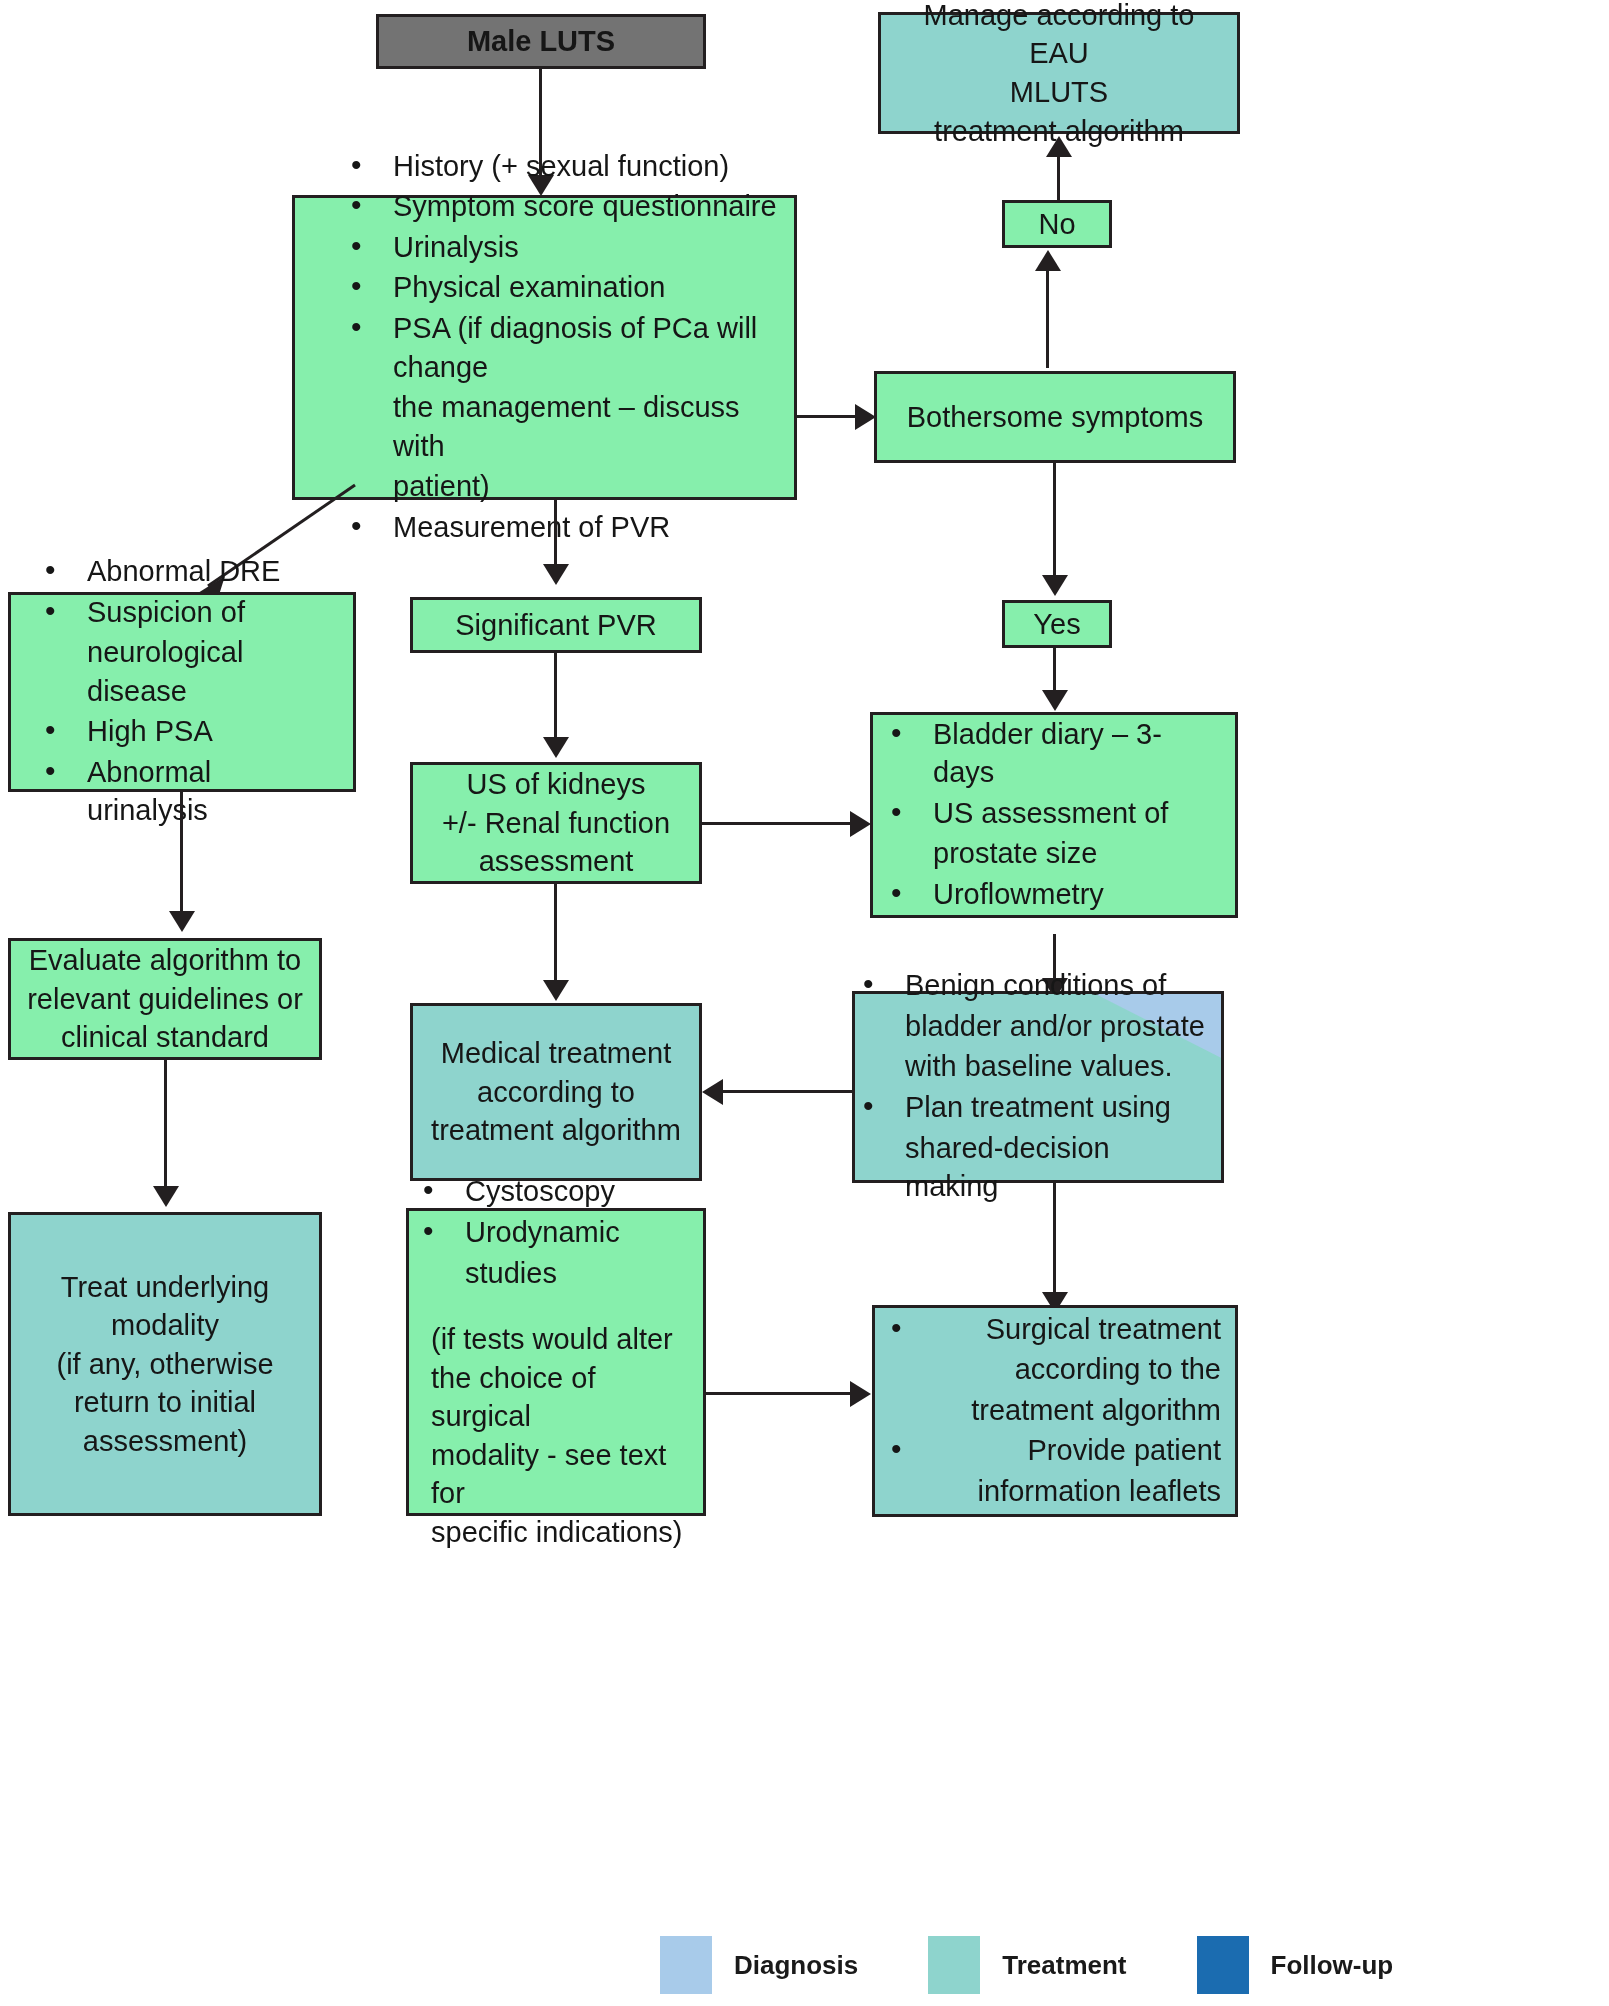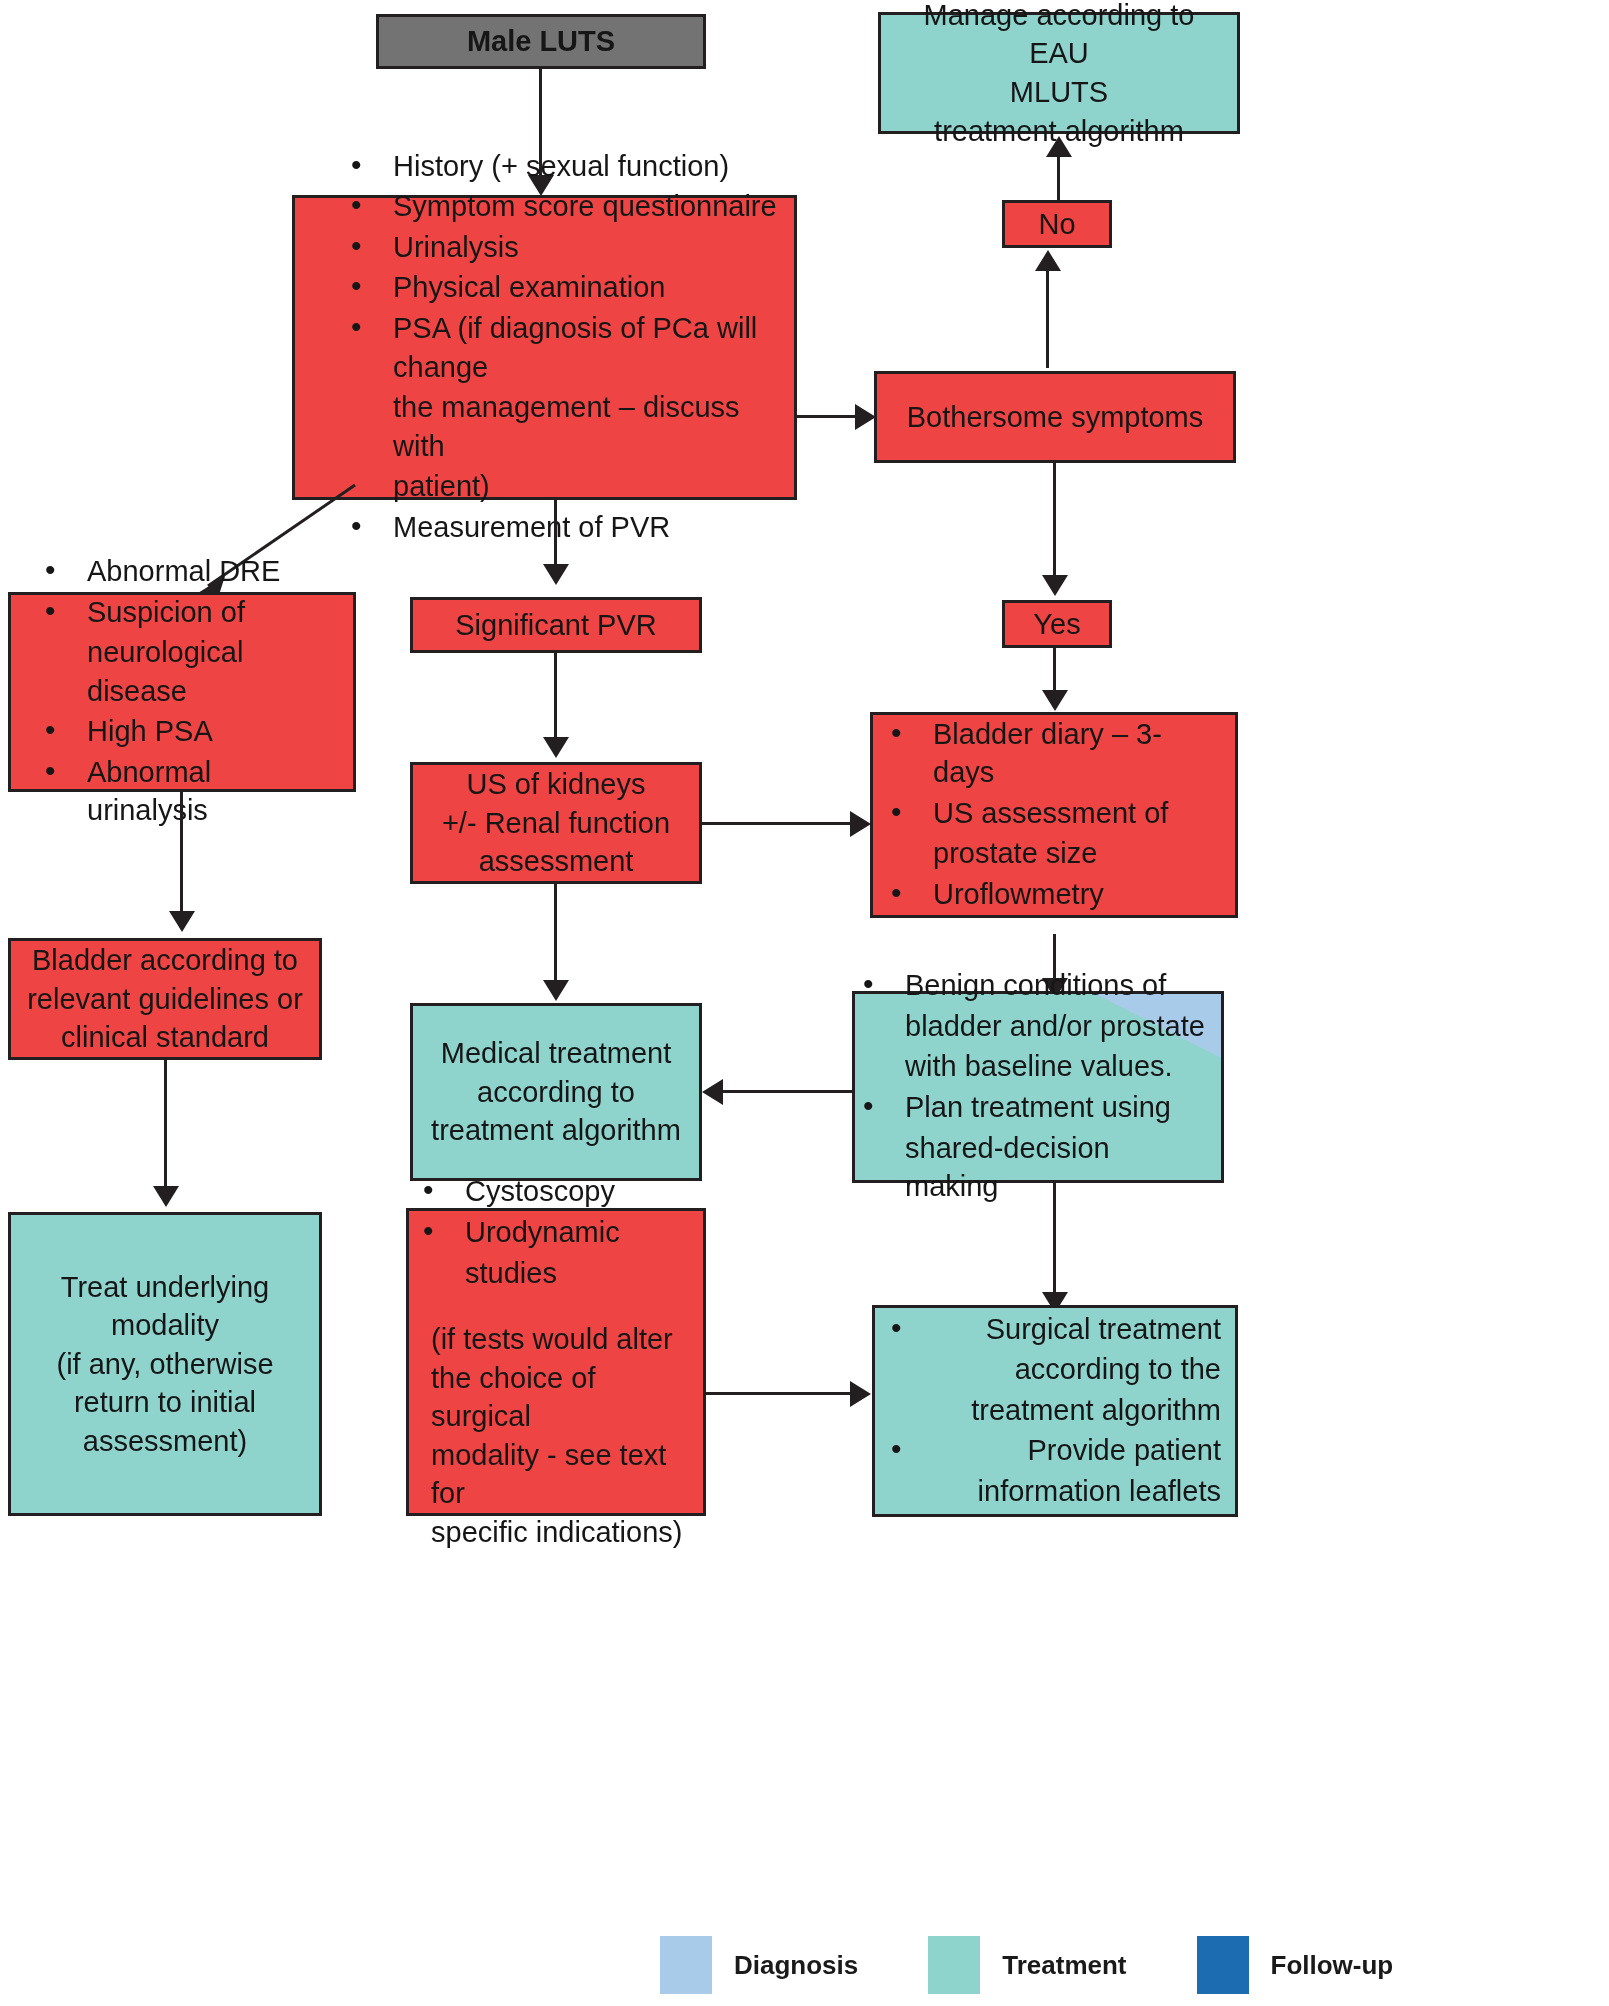--- a/index.html
+++ b/index.html
@@ -21,21 +21,21 @@
   .node {
     position: absolute;
     border: 3px solid #231f20;
     display: flex;
     flex-direction: column;
     justify-content: center;
     font-size: 29px;
     line-height: 1.33;
     color: #161616;
   }
-  .node.diagnosis { background: #ef4444; }
+  .node.diagnosis { background: #86efac; }
   .node.treatment { background: #8ed4cd; }
   .node.plain { background: #737373; }
   .node.mixed {
     background: linear-gradient(to bottom left, #a8cbea 0%, #a8cbea 17%, #8ed4cd 17.3%, #8ed4cd 100%);
   }
   .node.center { align-items: center; text-align: center; }
   .node.bold { font-weight: bold; }
   .node .txt { width: 100%; padding: 0 10px; }
   ul.blist {
     margin: 0;
@@ -217,21 +217,21 @@
     </ul>
   </div>
 
   <div class="vline" style="left:554px; top:884px; height:100px;"></div>
   <div class="arrow-d" style="left:543px; top:980px;"></div>
 
   <div class="vline" style="left:1053px; top:934px; height:48px;"></div>
   <div class="arrow-d" style="left:1042px; top:978px;"></div>
 
   <div class="node diagnosis center" style="left:8px; top:938px; width:314px; height:122px;">
-    <div class="txt">Bladder according to</div>
+    <div class="txt">Evaluate algorithm to</div>
     <div class="txt">relevant guidelines or</div>
     <div class="txt">clinical standard</div>
   </div>
 
   <div class="vline" style="left:164px; top:1060px; height:130px;"></div>
   <div class="arrow-d" style="left:153px; top:1186px;"></div>
 
   <div class="node treatment center" style="left:410px; top:1003px; width:292px; height:178px;">
     <div class="txt">Medical treatment</div>
     <div class="txt">according to</div>

